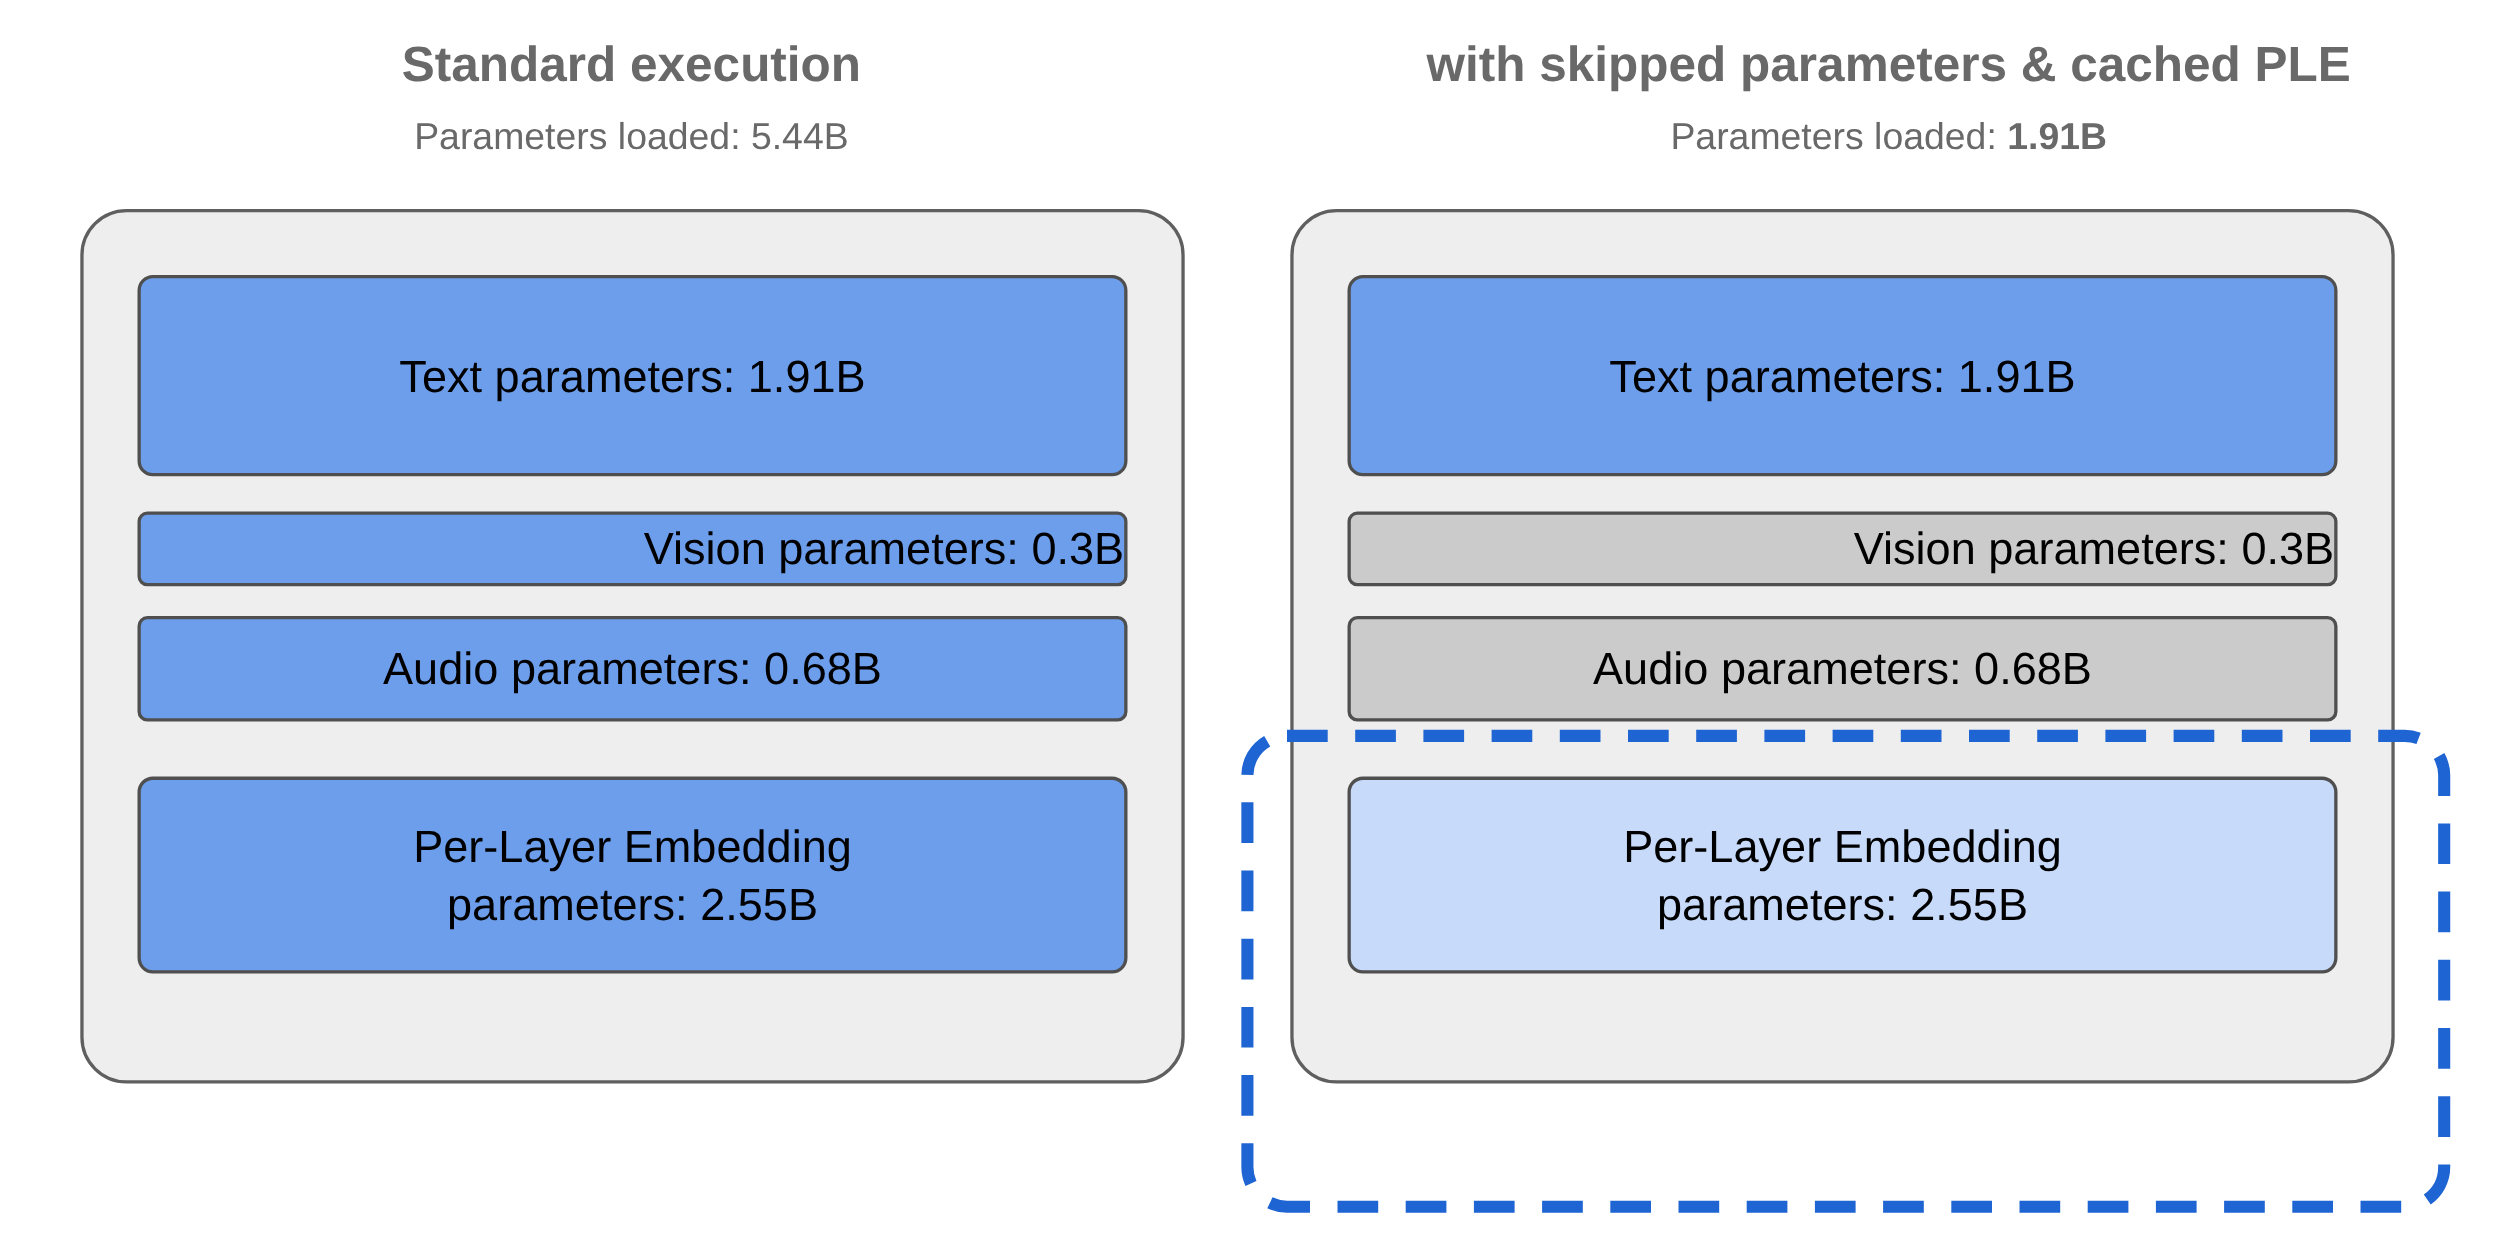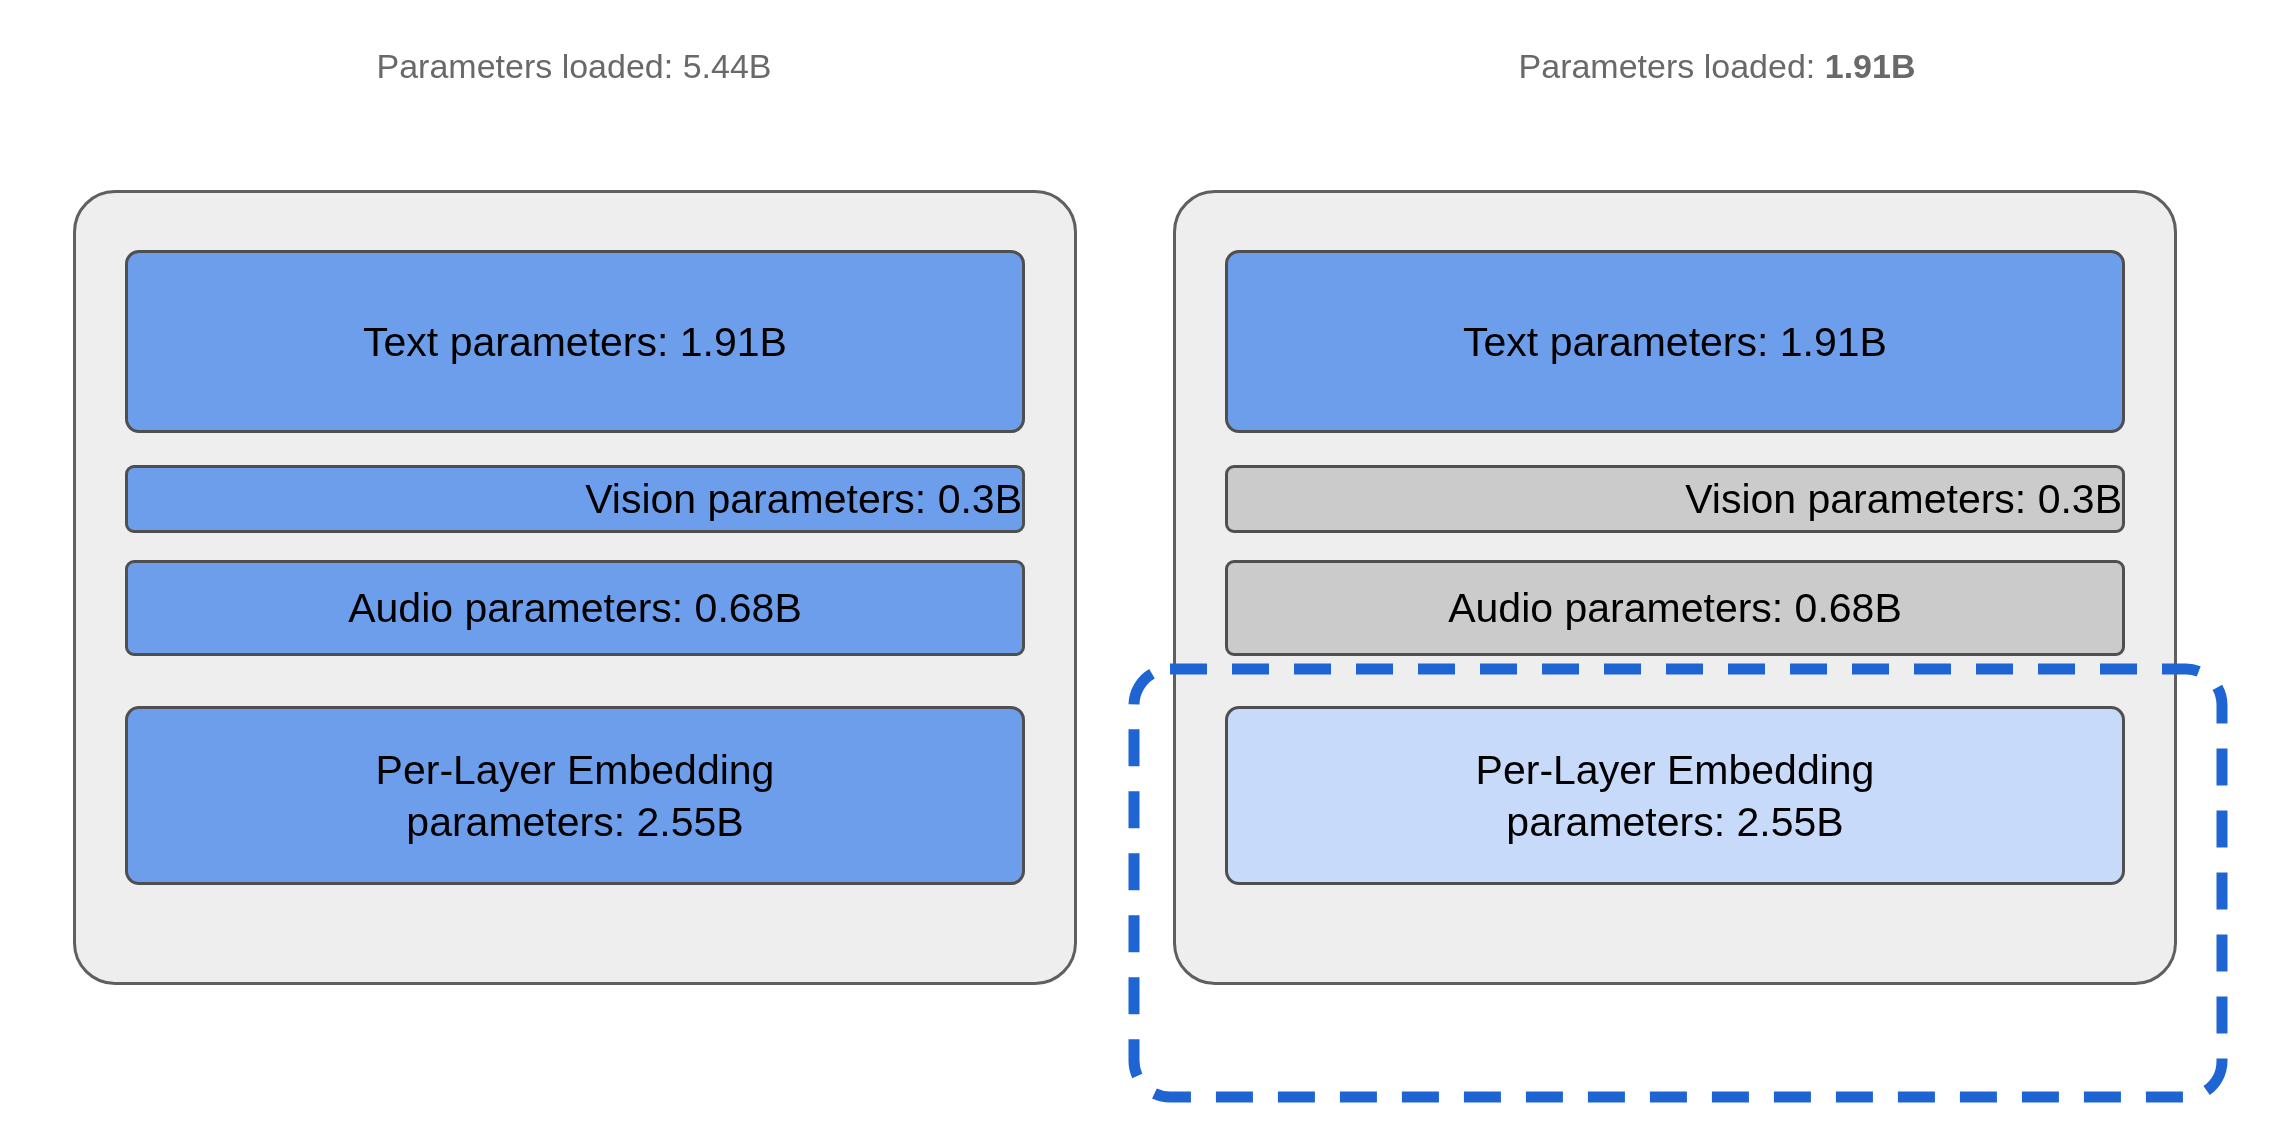--- a/index.html
+++ b/index.html
@@ -62,26 +62,28 @@
     text-align:center;font-size:41px;line-height:52px;color:var(--text-black);
   }
   .cache-caption .bold-val{font-weight:bold;}
 </style>
 </head>
 <body>
 
 <div class="canvas">
 
   <div class="panel-header left">
+    <div class="panel-title">Standard execution</div>
     <div class="panel-subtitle">
       <span>Parameters loaded: </span><span>5.44B</span>
     </div>
   </div>
 
   <div class="panel-header right">
+    <div class="panel-title">with skipped parameters &amp; cached PLE</div>
     <div class="panel-subtitle">
       <span>Parameters loaded: </span><span class="bold-val">1.91B</span>
     </div>
   </div>
 
   <div class="param-container left">
     <div class="bar bar-text bar-fill-blue">
       <span>Text parameters: 1.91B</span>
     </div>
     <div class="bar bar-vision bar-fill-blue">

